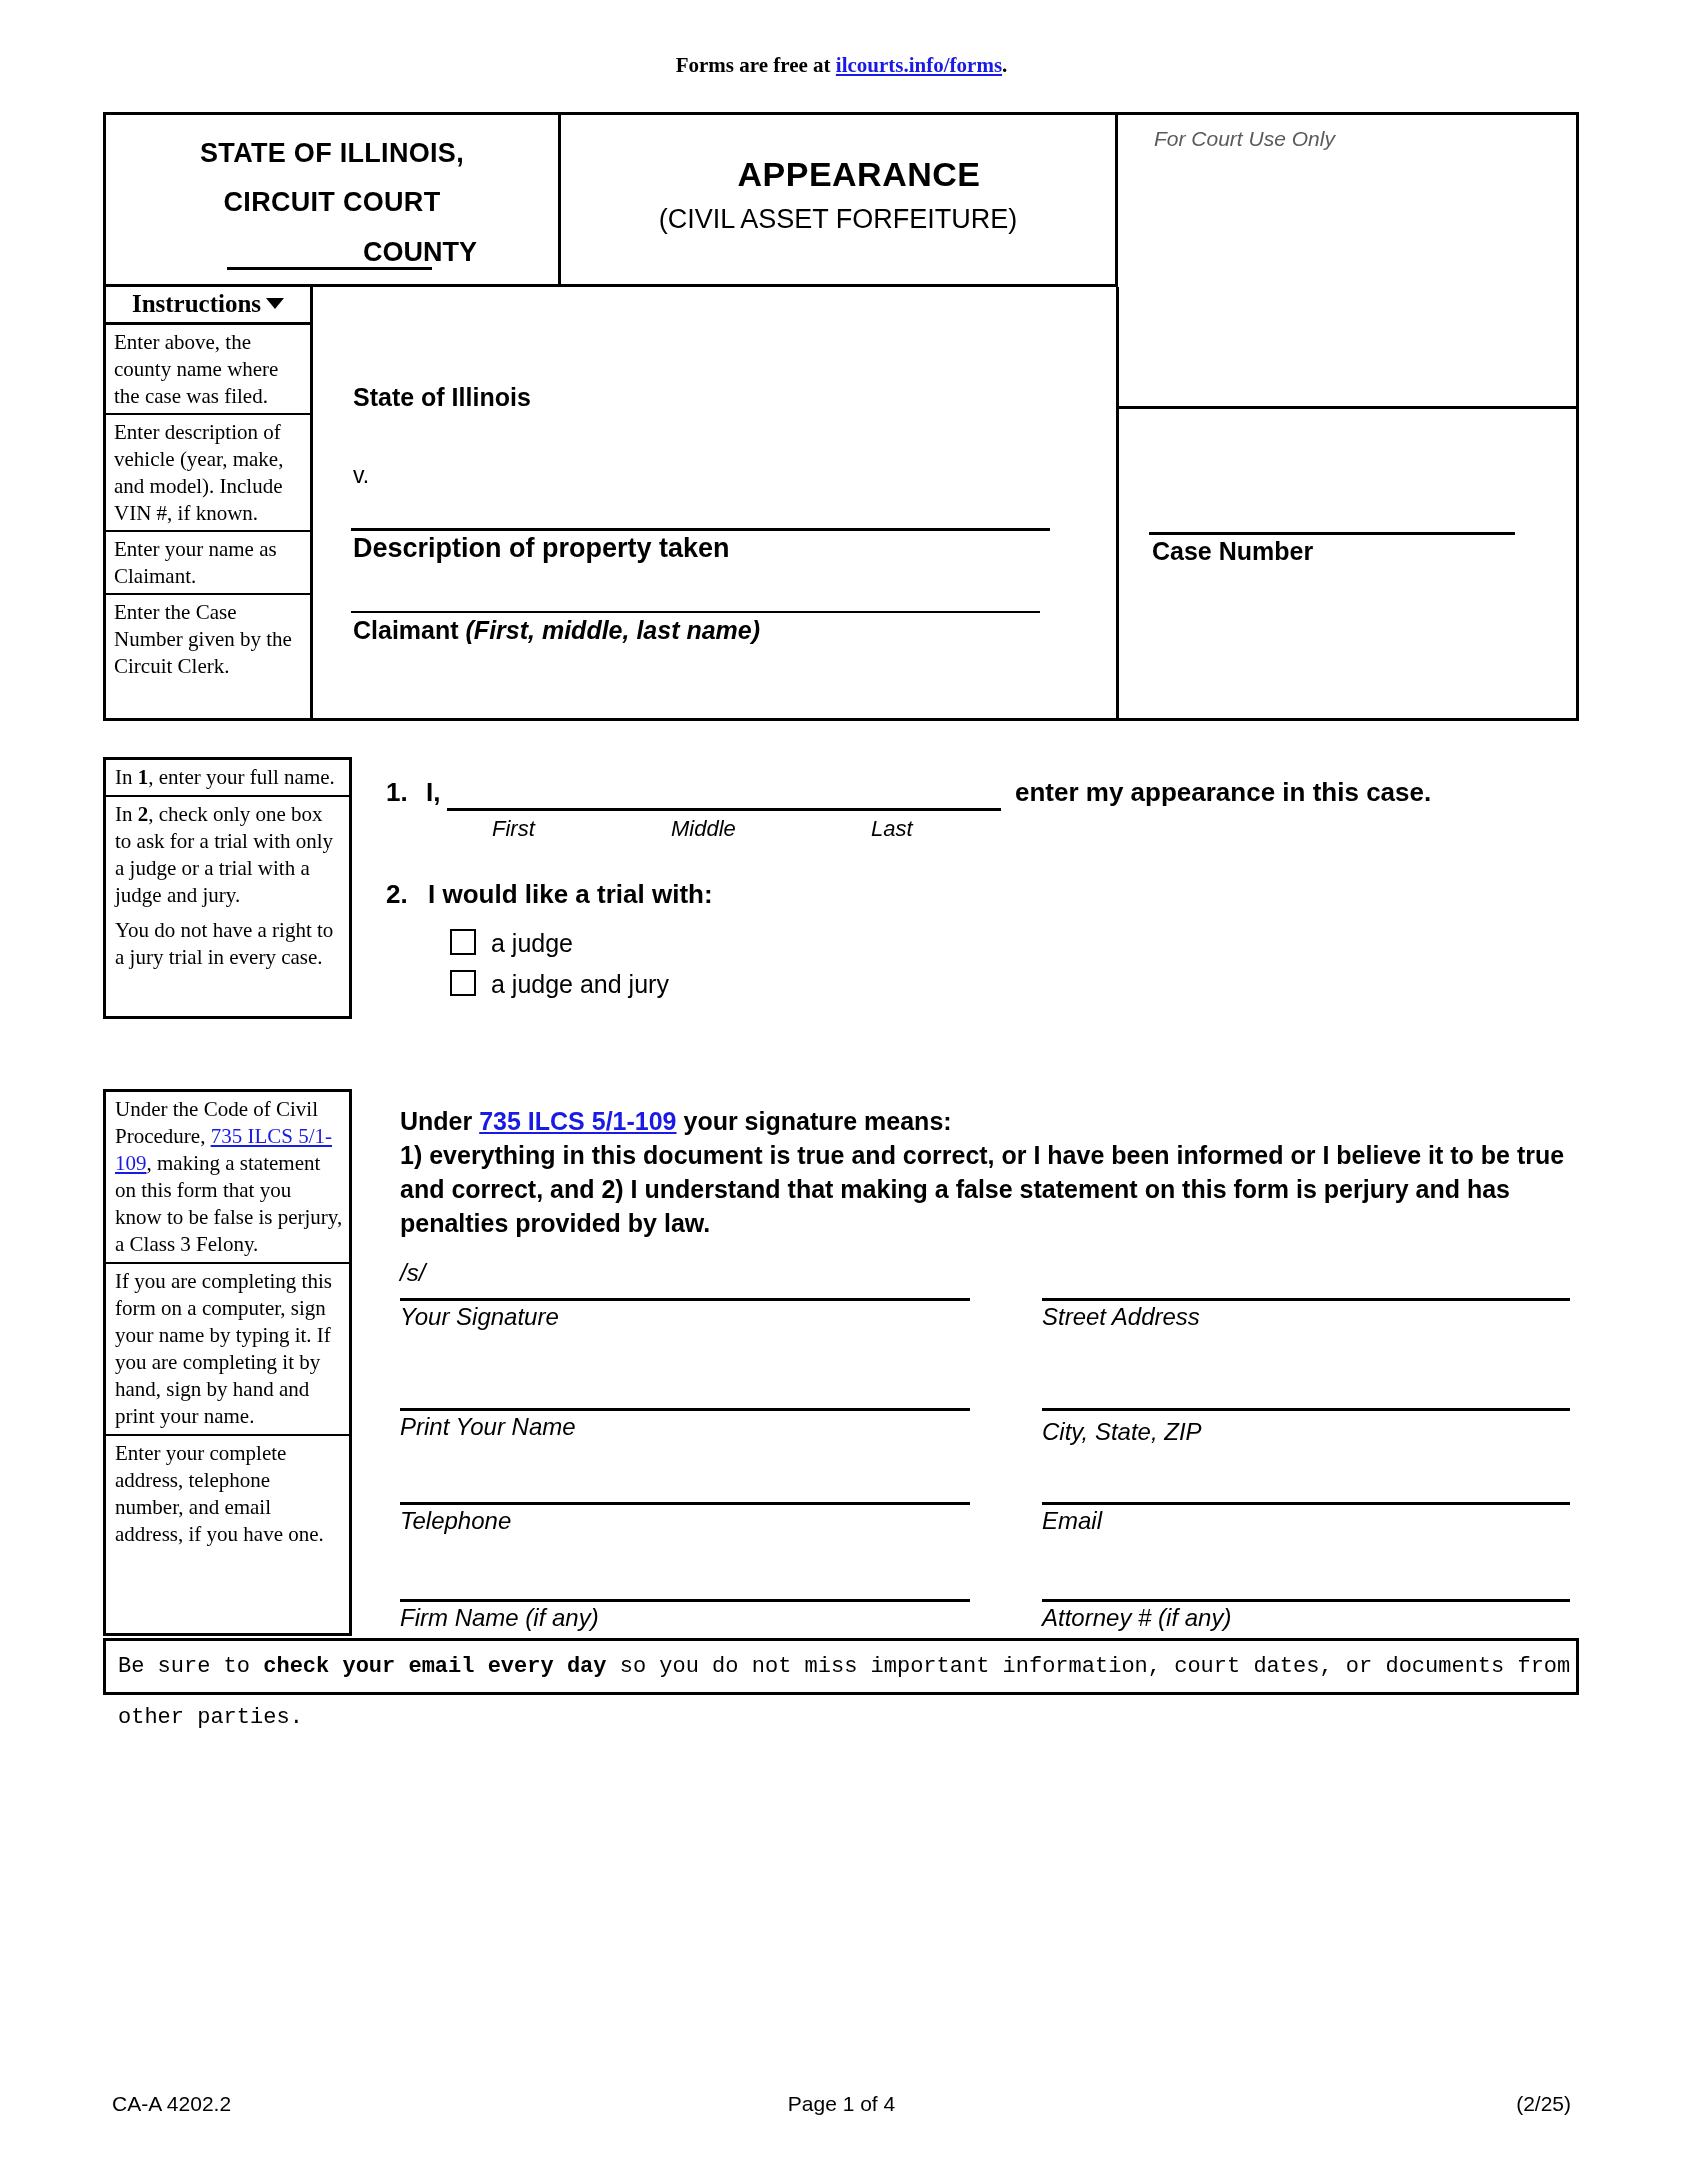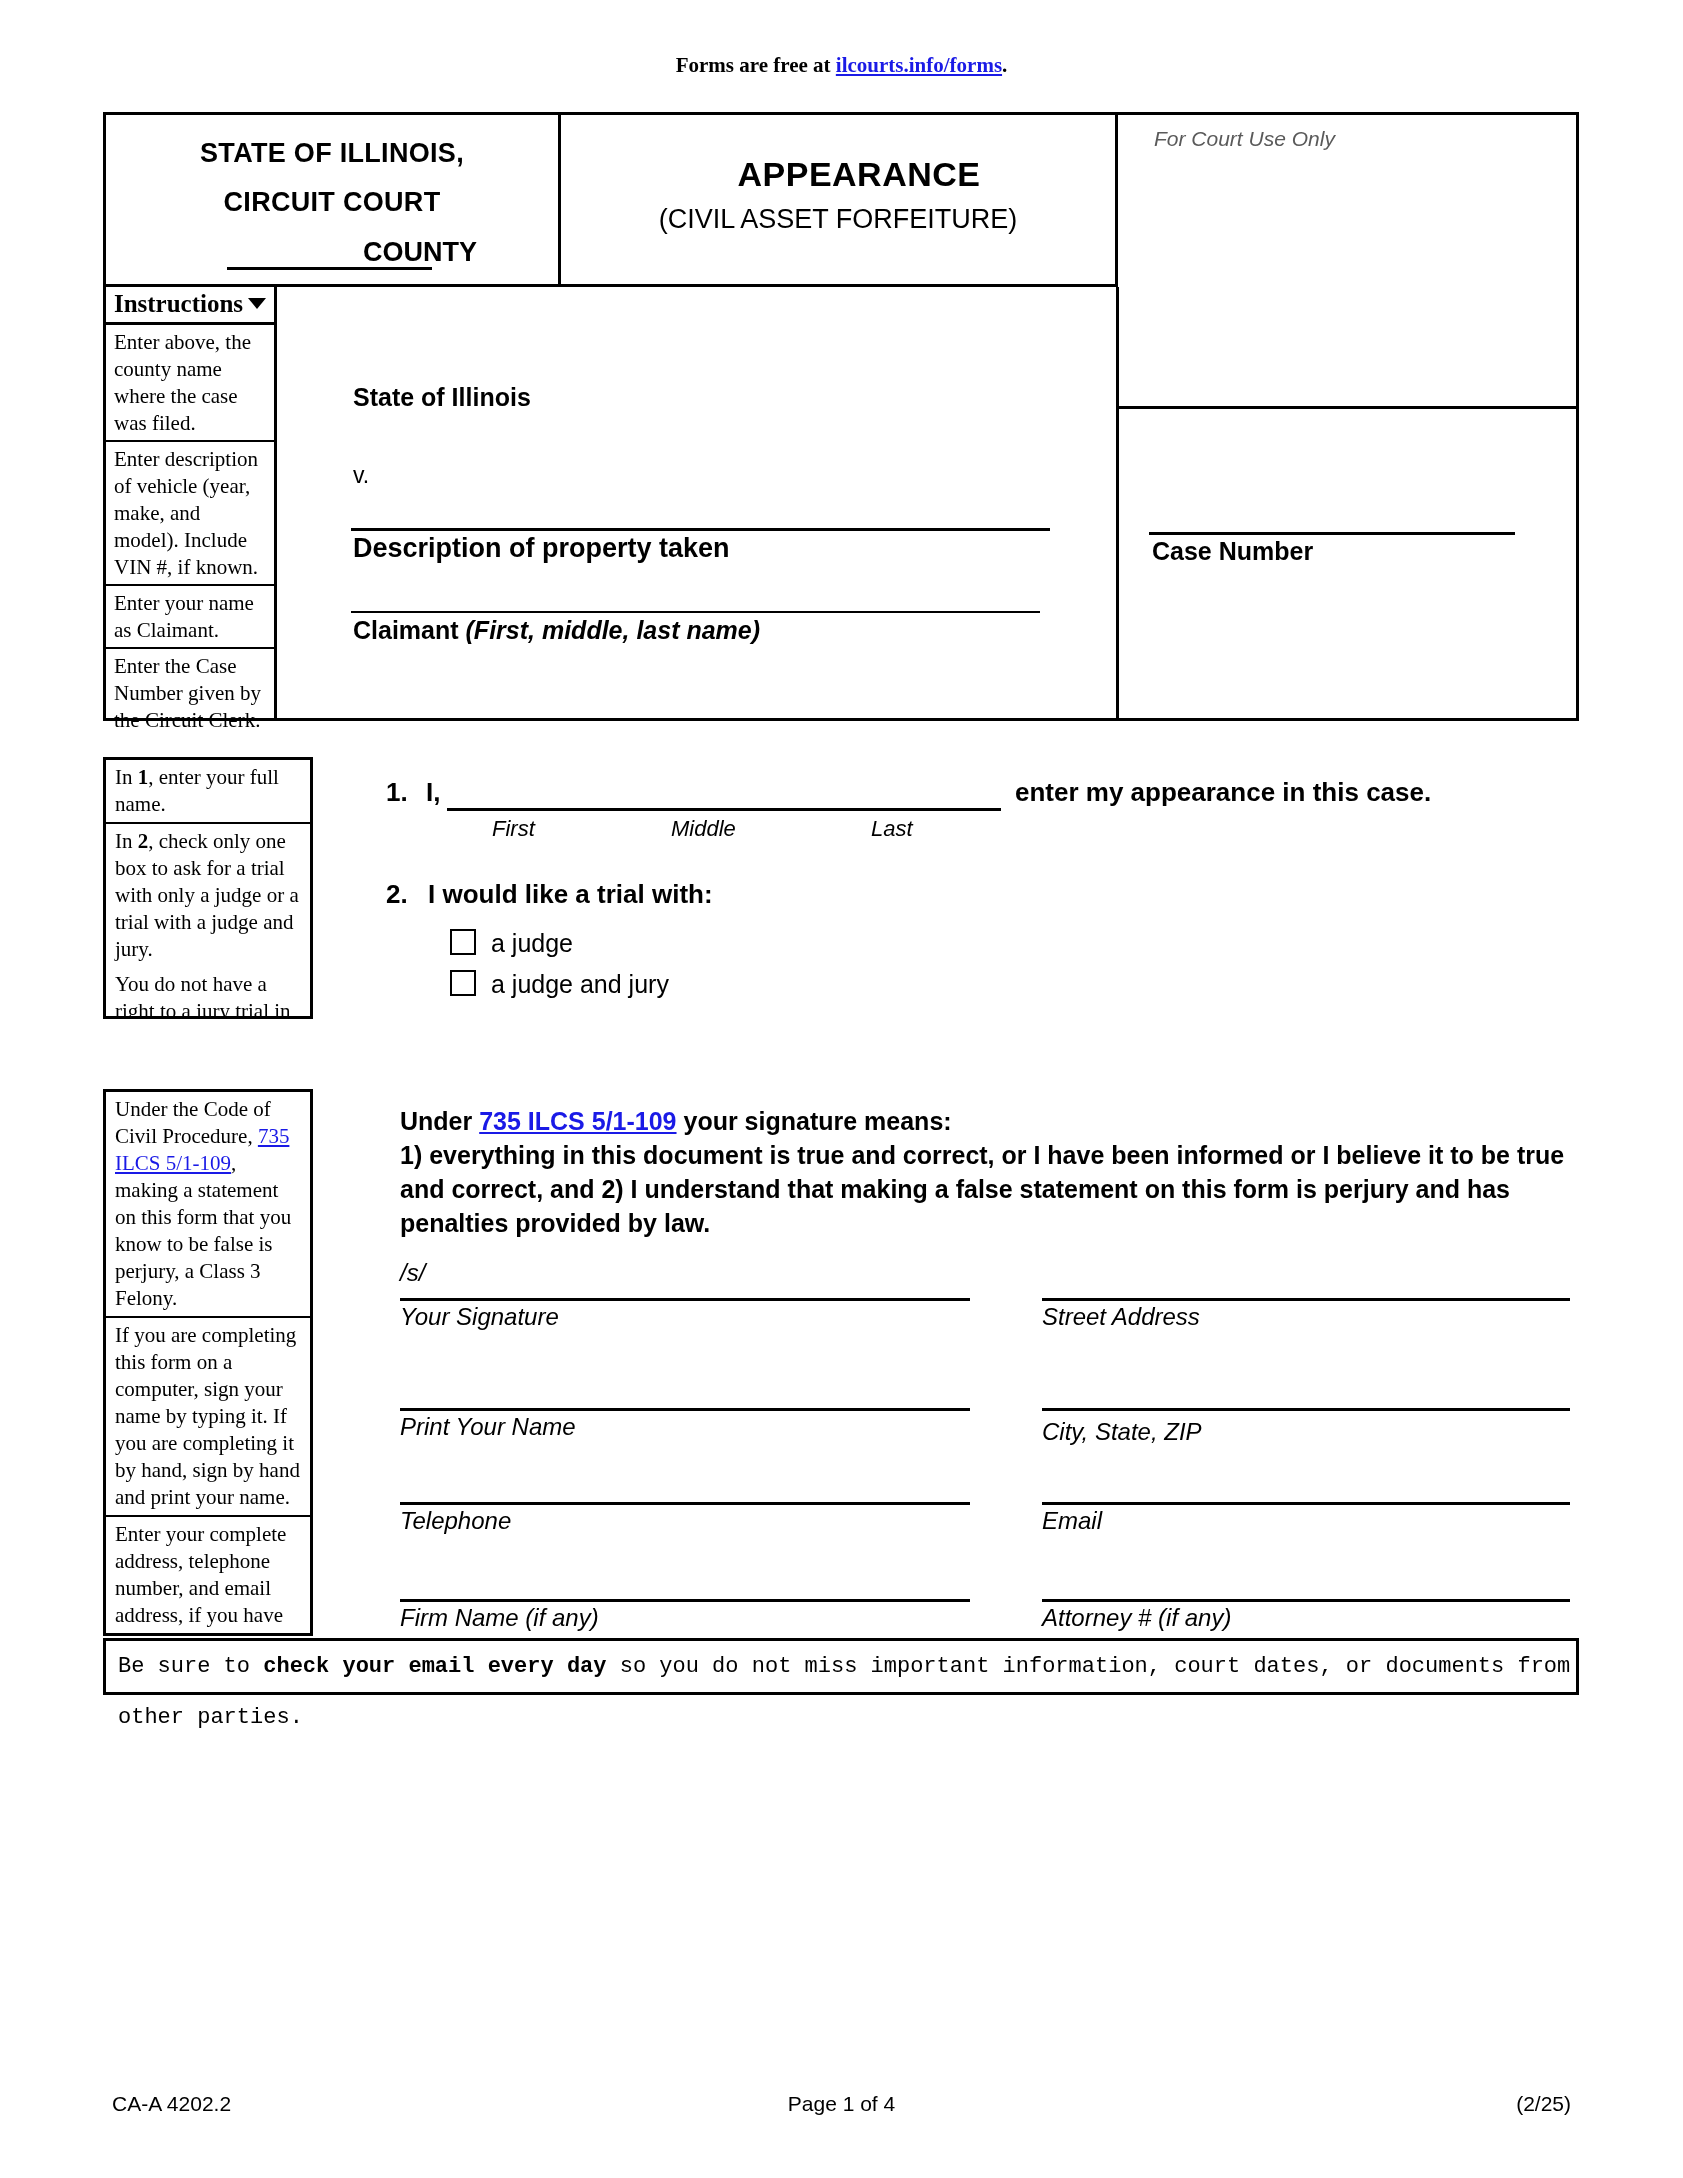--- a/index.html
+++ b/index.html
@@ -131,21 +131,21 @@
     font-style: italic;
     font-size: 21px;
     color: #5a5a5a;
   }
 
   
   .instr-col {
     position: absolute;
     left: 0;
     top: 172px;
-    width: 171px;
+    width: 207px;
     height: 434px;
     box-sizing: border-box;
     border-right: 3px solid #000;
   }
   .instr-head {
     height: 38px;
     box-sizing: border-box;
     border-bottom: 3px solid #000;
     font-family: "Liberation Serif", serif;
     font-weight: bold;
@@ -249,21 +249,21 @@
     font-weight: bold;
     font-size: 25px;
   }
 
   
   .side-box {
     position: absolute;
     left: 103px;
     box-sizing: border-box;
     border: 3px solid #000;
-    width: 210px;
+    width: 249px;
     font-family: "Liberation Serif", serif;
     font-size: 21px;
     line-height: 27px;
     overflow: hidden;
   }
   .side-box .row {
     box-sizing: border-box;
     border-bottom: 2px solid #000;
     padding: 4px 6px 4px 9px;
   }

